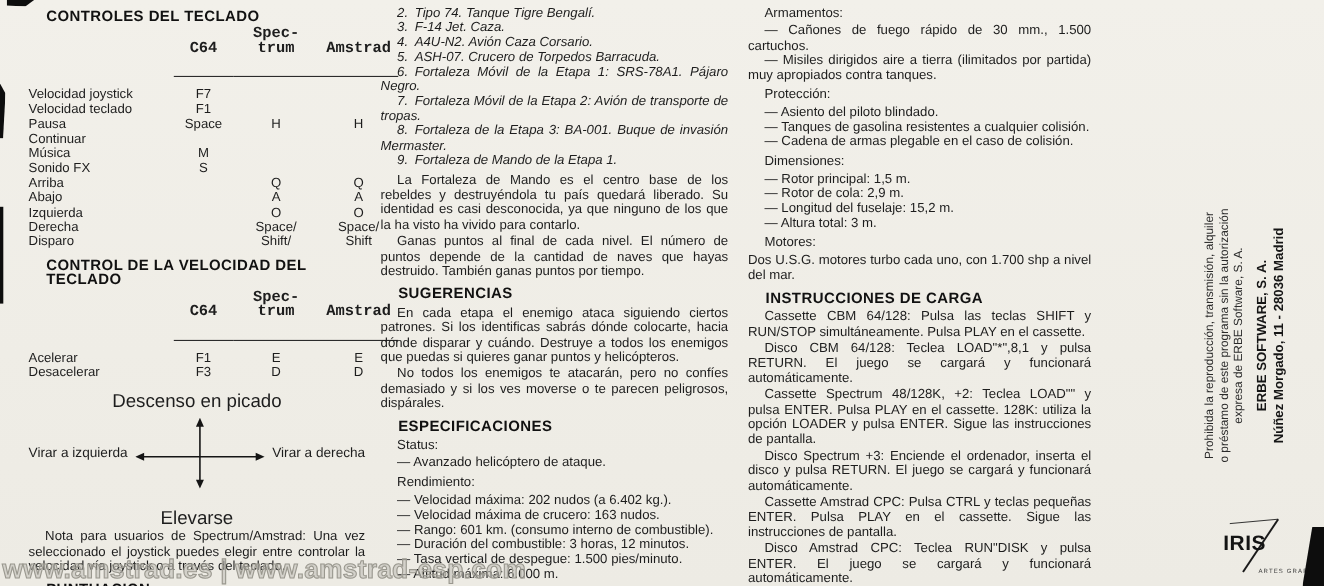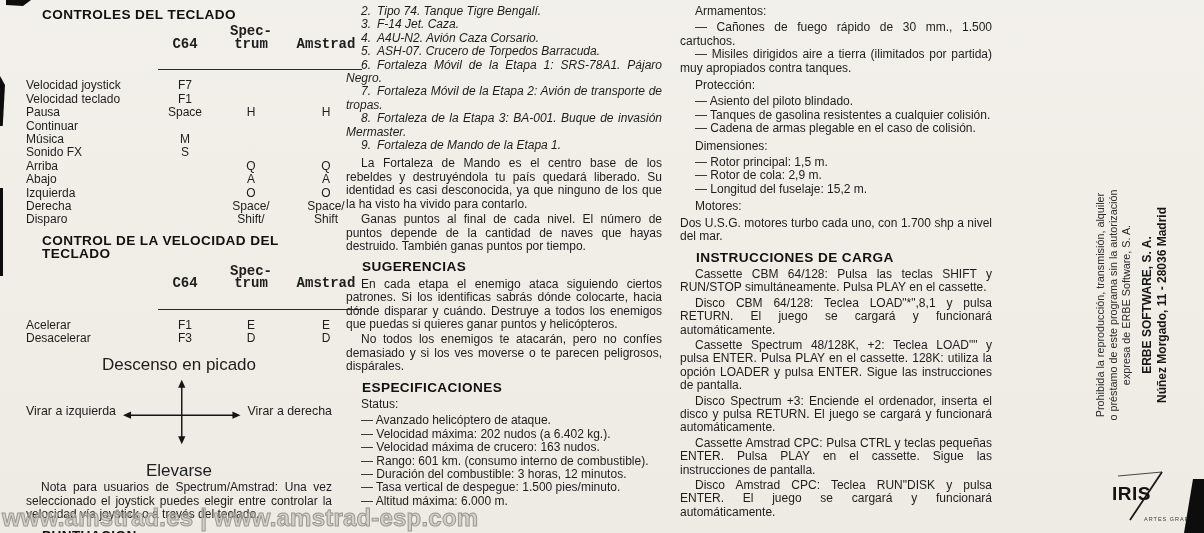--- a/index.html
+++ b/index.html
@@ -189,40 +189,42 @@
   <div class="li">8. Fortaleza de la Etapa 3: BA-001. Buque de invasión Mermaster.</div>
   <div class="li">9. Fortaleza de Mando de la Etapa 1.</div>
   <div class="p" style="margin-top:5px;">La Fortaleza de Mando es el centro base de los rebeldes y destruyéndola tu país quedará liberado. Su identidad es casi desconocida, ya que ninguno de los que la ha visto ha vivido para contarlo.</div>
   <div class="p">Ganas puntos al final de cada nivel. El número de puntos depende de la cantidad de naves que hayas destruido. También ganas puntos por tiempo.</div>
   <div class="h">SUGERENCIAS</div>
   <div class="p">En cada etapa el enemigo ataca siguiendo ciertos patrones. Si los identificas sabrás dónde colocarte, hacia dónde disparar y cuándo. Destruye a todos los enemigos que puedas si quieres ganar puntos y helicópteros.</div>
   <div class="p">No todos los enemigos te atacarán, pero no confíes demasiado y si los ves moverse o te parecen peligrosos, dispárales.</div>
   <div class="h">ESPECIFICACIONES</div>
   <div class="lbl">Status:</div>
   <div class="dash">— Avanzado helicóptero de ataque.</div>
+  <div class="lbl">Rendimiento:</div>
   <div class="dash">— Velocidad máxima: 202 nudos (a 6.402 kg.).</div>
   <div class="dash">— Velocidad máxima de crucero: 163 nudos.</div>
   <div class="dash">— Rango: 601 km. (consumo interno de combustible).</div>
   <div class="dash">— Duración del combustible: 3 horas, 12 minutos.</div>
   <div class="dash">— Tasa vertical de despegue: 1.500 pies/minuto.</div>
   <div class="dash">— Altitud máxima: 6.000 m.</div>
 </div>
 
 <div class="col" id="col3">
   <div class="lbl" style="margin-top:0;">Armamentos:</div>
   <div class="dash">— Cañones de fuego rápido de 30 mm., 1.500 cartuchos.</div>
   <div class="dash">— Misiles dirigidos aire a tierra (ilimitados por partida) muy apropiados contra tanques.</div>
   <div class="lbl">Protección:</div>
   <div class="dash">— Asiento del piloto blindado.</div>
   <div class="dash">— Tanques de gasolina resistentes a cualquier colisión.</div>
   <div class="dash">— Cadena de armas plegable en el caso de colisión.</div>
   <div class="lbl">Dimensiones:</div>
   <div class="dash">— Rotor principal: 1,5 m.</div>
   <div class="dash">— Rotor de cola: 2,9 m.</div>
   <div class="dash">— Longitud del fuselaje: 15,2 m.</div>
+  <div class="dash">— Altura total: 3 m.</div>
   <div class="lbl">Motores:</div>
   <div class="p" style="text-indent:0;">Dos U.S.G. motores turbo cada uno, con 1.700 shp a nivel del mar.</div>
   <div class="h">INSTRUCCIONES DE CARGA</div>
   <div class="p">Cassette CBM 64/128: Pulsa las teclas SHIFT y RUN/STOP simultáneamente. Pulsa PLAY en el cassette.</div>
   <div class="p">Disco CBM 64/128: Teclea LOAD"*",8,1 y pulsa RETURN. El juego se cargará y funcionará automáticamente.</div>
   <div class="p">Cassette Spectrum 48/128K, +2: Teclea LOAD"" y pulsa ENTER. Pulsa PLAY en el cassette. 128K: utiliza la opción LOADER y pulsa ENTER. Sigue las instrucciones de pantalla.</div>
   <div class="p">Disco Spectrum +3: Enciende el ordenador, inserta el disco y pulsa RETURN. El juego se cargará y funcionará automáticamente.</div>
   <div class="p">Cassette Amstrad CPC: Pulsa CTRL y teclas pequeñas ENTER. Pulsa PLAY en el cassette. Sigue las instrucciones de pantalla.</div>
   <div class="p">Disco Amstrad CPC: Teclea RUN"DISK y pulsa ENTER. El juego se cargará y funcionará automáticamente.</div>
 

